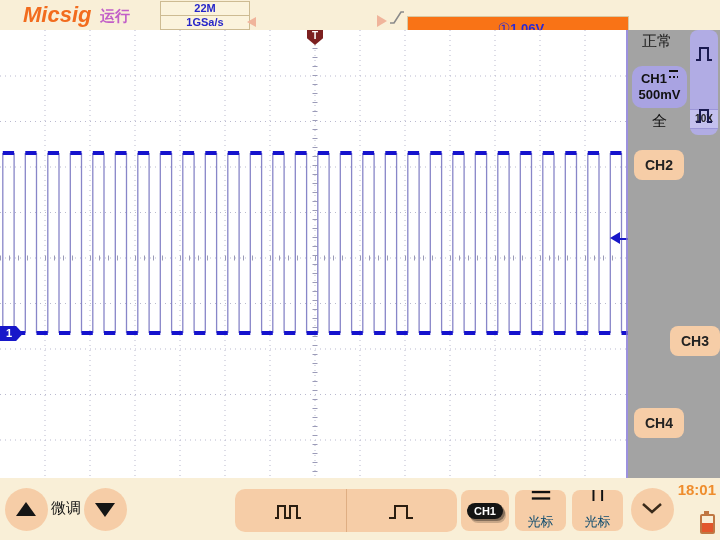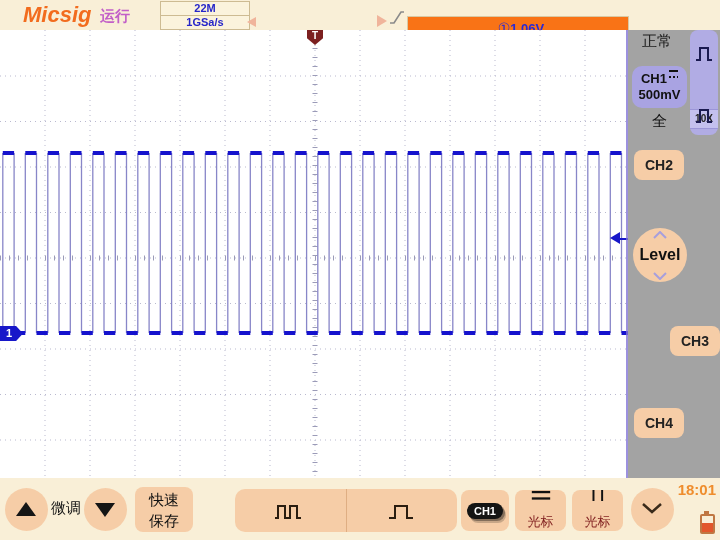--- a/index.html
+++ b/index.html
@@ -90,21 +90,21 @@
            border-radius:10px;display:flex;}
   .tbgroup .cell{flex:1;display:flex;align-items:center;justify-content:center;}
   .tbgroup .cell + .cell{border-left:1px solid #dfae83;}
   .tbgroup .tbval{font-size:15px;font-weight:bold;color:#111;}
   .sqbtn{position:absolute;top:12px;height:41px;background:#f6cda7;border-radius:8px;
          display:flex;flex-direction:column;align-items:center;justify-content:center;}
   .chsel{left:461px;width:48px;}
   .chpill{background:#141414;color:#fff;font-size:11px;font-weight:bold;border-radius:9px;
           padding:2px 7px;box-shadow:2px 2px 0 #00000055,3px 4px 0 #00000030;}
   .cursorh{left:515px;width:51px;} .cursorv{left:572px;width:51px;}
-  .curlabel{font-size:13px;color:#7f1d1d;margin-top:12px;}
+  .curlabel{font-size:13px;color:#0c4a6e;margin-top:12px;}
   .btn-more{left:631px;top:10px;}
   .btn-more svg{position:absolute;left:10px;top:14px;}
   .clock{position:absolute;left:666px;top:3px;width:50px;text-align:right;
          font-size:15px;font-weight:bold;color:#ef8d2d;}
   .battery{position:absolute;left:700px;top:36px;width:11px;height:16px;border:2px solid #c07742;
            border-radius:2px;}
   .battery:before{content:"";position:absolute;left:2px;top:-5px;width:5px;height:3px;background:#c07742;}
   .battery .fill{position:absolute;left:0;bottom:0;width:100%;height:9px;background:#e2572c;}
 </style>
 </head>
@@ -189,47 +189,34 @@
     </div>
 
     <div class="ch1btn">
       <div><span>CH1</span><span class="dcsym"></span></div>
       <div>500mV</div>
     </div>
     <div class="bwfull">全</div>
 
     <div class="chbtn ch2">CH2</div>
 
-    <div class="levelknob">
-      <svg width="16" height="8" viewBox="0 0 16 8" style="top:3px">
-        <polyline points="2,7 8,1 14,7" fill="none" stroke="#a79fdd" stroke-width="2"></polyline>
-      </svg>
-      <div class="lbl">Level</div>
-      <svg width="16" height="8" viewBox="0 0 16 8" style="top:44px">
-        <polyline points="2,1 8,7 14,1" fill="none" stroke="#a79fdd" stroke-width="2"></polyline>
-      </svg>
-    </div>
 
     <div class="chbtn ch3">CH3</div>
     <div class="chbtn ch4">CH4</div>
   </aside>
 
   <footer class="bottombar">
     <div class="roundbtn btn-up">
       <div class="arr arr-up"></div>
     </div>
     <div class="finetune">微调</div>
     <div class="roundbtn btn-down">
       <div class="arr arr-down"></div>
     </div>
 
-    <div class="qsave">
-      <div>快速</div>
-      <div>保存</div>
-    </div>
 
     <div class="tbgroup">
       <div class="cell">
         <svg width="34" height="22" viewBox="0 0 34 22">
           <path d="M2 18 h3 v-12 h7 v12 h5 v-12 h7 v12 h4" fill="none" stroke="#2a1d10" stroke-width="2"></path>
         </svg>
       </div>
       <div class="cell">
         <svg width="34" height="22" viewBox="0 0 34 22">
           <path d="M4 18 h6 v-12 h12 v12 h6" fill="none" stroke="#2a1d10" stroke-width="2"></path>

